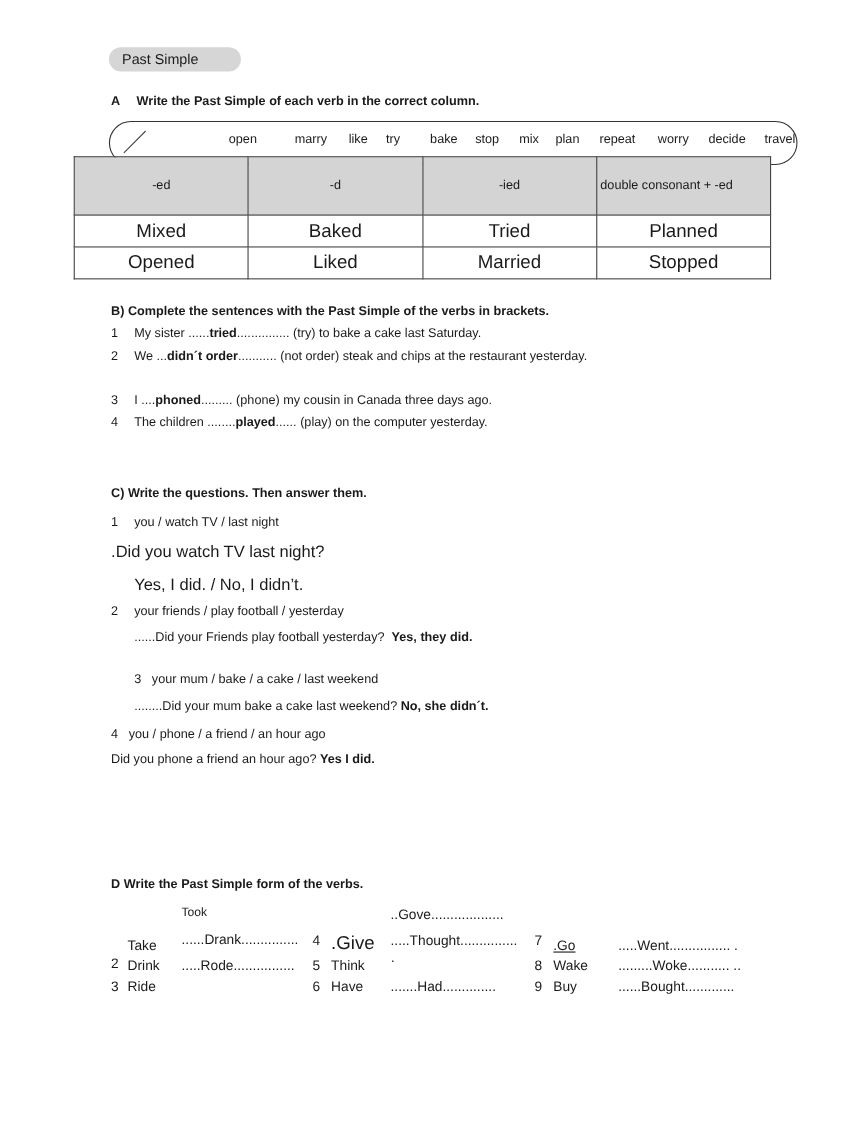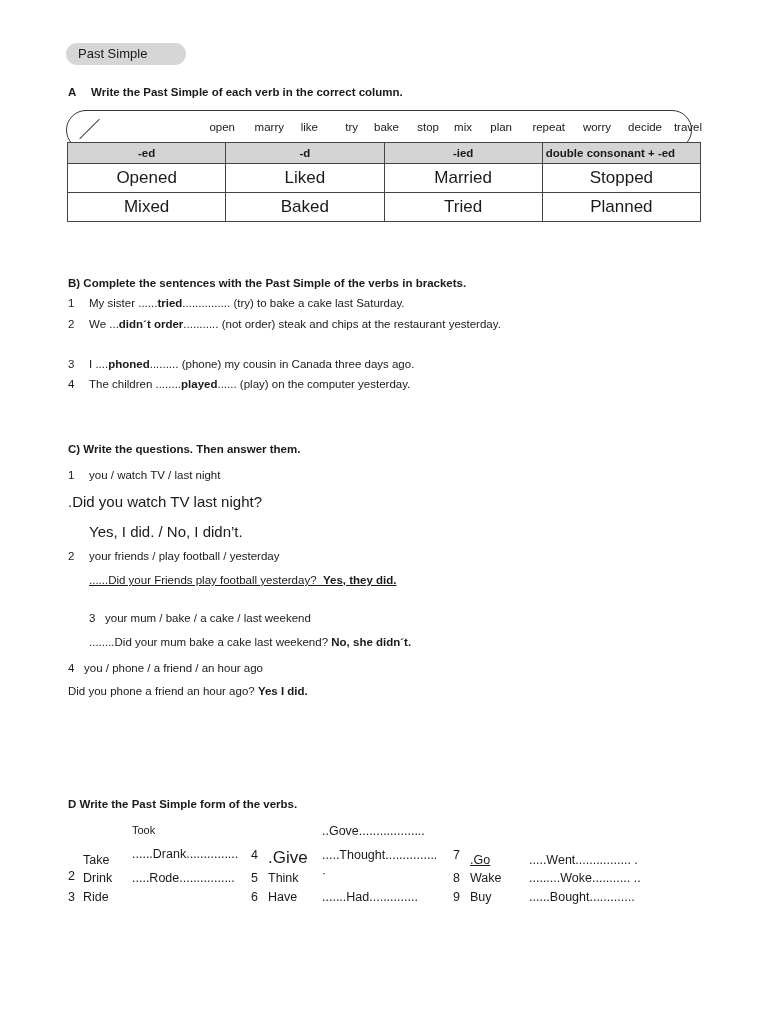--- a/index.html
+++ b/index.html
@@ -1,42 +1,42 @@
 <!DOCTYPE html>
 <html><head>
   <meta charset="utf-8">
   <style>
     html, body { margin: 0; padding: 0; }
     body {
       width: 768px; height: 1024px; background: #ffffff; position: relative;
       font-family: "Liberation Sans", sans-serif; color: #1a1a1a; overflow: hidden;
     }
-    .abs { position: absolute; white-space: nowrap; }
+    .abs { position: absolute; white-space: nowrap; margin-left: 33px; }
     .pill {
       left: 66px; top: 43px; width: 120px; height: 22px; background: #d6d6d6;
       border-radius: 11px; font-size: 13px; line-height: 22px; padding-left: 12px; box-sizing: border-box;
     }
     .heading { font-size: 11.5px; font-weight: bold; }
     .txt { font-size: 11.5px; }
     .big { font-size: 15px; }
     .b { font-weight: bold; }
     
     .bank {
       left: 66px; top: 110px; width: 626px; height: 40px; border: 1.5px solid #333;
       border-radius: 20px; box-sizing: border-box;
     }
     .bank-slash { position: absolute; left: 22px; top: 4px; width: 1px; height: 28px; background: #444; transform: rotate(45deg); transform-origin: center; }
     .bank-words { position: absolute; left: 108px; top: 10px; font-size: 11.5px; display: flex; gap: 0; }
-    .bank-words span { display: inline-block; text-align: right; }
+    .bank-words span { display: inline-block; }
     
     table.verbs {
       position: absolute; left: 67px; top: 142px; width: 634px; border-collapse: collapse;
     }
     table.verbs th, table.verbs td { border: 1.5px solid #444; text-align: center; }
-    table.verbs th { background: #d4d4d4; font-size: 11.5px; font-weight: bold; height: 20px; padding: 0; }
+    table.verbs th { background: #d4d4d4; font-size: 11.5px; font-weight: normal; height: 20px; padding: 16px; }
     table.verbs th.left { text-align: left; padding-left: 3px; }
     table.verbs td { font-size: 17px; height: 28px; padding: 0; }
   </style>
 </head>
 <body>
 
 <div class="abs pill">Past Simple</div>
 
 <div class="abs heading" style="left:68px; top:86px;">
   <span>A</span>
@@ -63,30 +63,30 @@
 
 <table class="verbs">
   <tbody>
       <tr>
     <th style="width:25%">-ed</th>
     <th style="width:25%">-d</th>
     <th style="width:25%">-ied</th>
     <th class="left" style="width:25%">double consonant + -ed</th>
   </tr>
   <tr>
+    <td>Mixed</td>
+    <td>Baked</td>
+    <td>Tried</td>
+    <td>Planned</td>
+  </tr>
+  <tr>
     <td>Opened</td>
     <td>Liked</td>
     <td>Married</td>
     <td>Stopped</td>
-  </tr>
-  <tr>
-    <td>Mixed</td>
-    <td>Baked</td>
-    <td>Tried</td>
-    <td>Planned</td>
   </tr>
 </tbody>
   </table>
 
 <div class="abs heading" style="left:68px; top:277px;">B) Complete the sentences with the Past Simple of the verbs in brackets.</div>
 
 <div class="abs txt" style="left:68px; top:297px;">
   <span style="display:inline-block;width:21px">1</span><span>My sister ......</span><span class="b">tried</span><span>............... (try) to bake a cake last Saturday.</span>
 </div>
 <div class="abs txt" style="left:68px; top:318px;">
@@ -103,21 +103,21 @@
 
 <div class="abs txt" style="left:68px; top:469px;">
   <span style="display:inline-block;width:21px">1</span><span>you / watch TV / last night</span>
 </div>
 <div class="abs big" style="left:68px; top:493px;">.Did you watch TV last night?</div>
 <div class="abs big" style="left:89px; top:523px;">Yes, I did. / No, I didn’t.</div>
 
 <div class="abs txt" style="left:68px; top:550px;">
   <span style="display:inline-block;width:21px">2</span><span>your friends / play football / yesterday</span>
 </div>
-<div class="abs txt" style="left:89px; top:574px;text-decoration:underline;">
+<div class="abs txt" style="left:89px; top:574px;">
   <span>......Did your Friends play football yesterday?</span>&nbsp;&nbsp;<span class="b">Yes, they did.</span>
 </div>
 
 <div class="abs txt" style="left:89px; top:612px;">
   <span style="display:inline-block;width:16px">3</span><span>your mum / bake / a cake / last weekend</span>
 </div>
 <div class="abs txt" style="left:89px; top:636px;">
   <span>........Did your mum bake a cake last weekend?</span>&nbsp;<span class="b">No, she didn´t.</span>
 </div>
 

